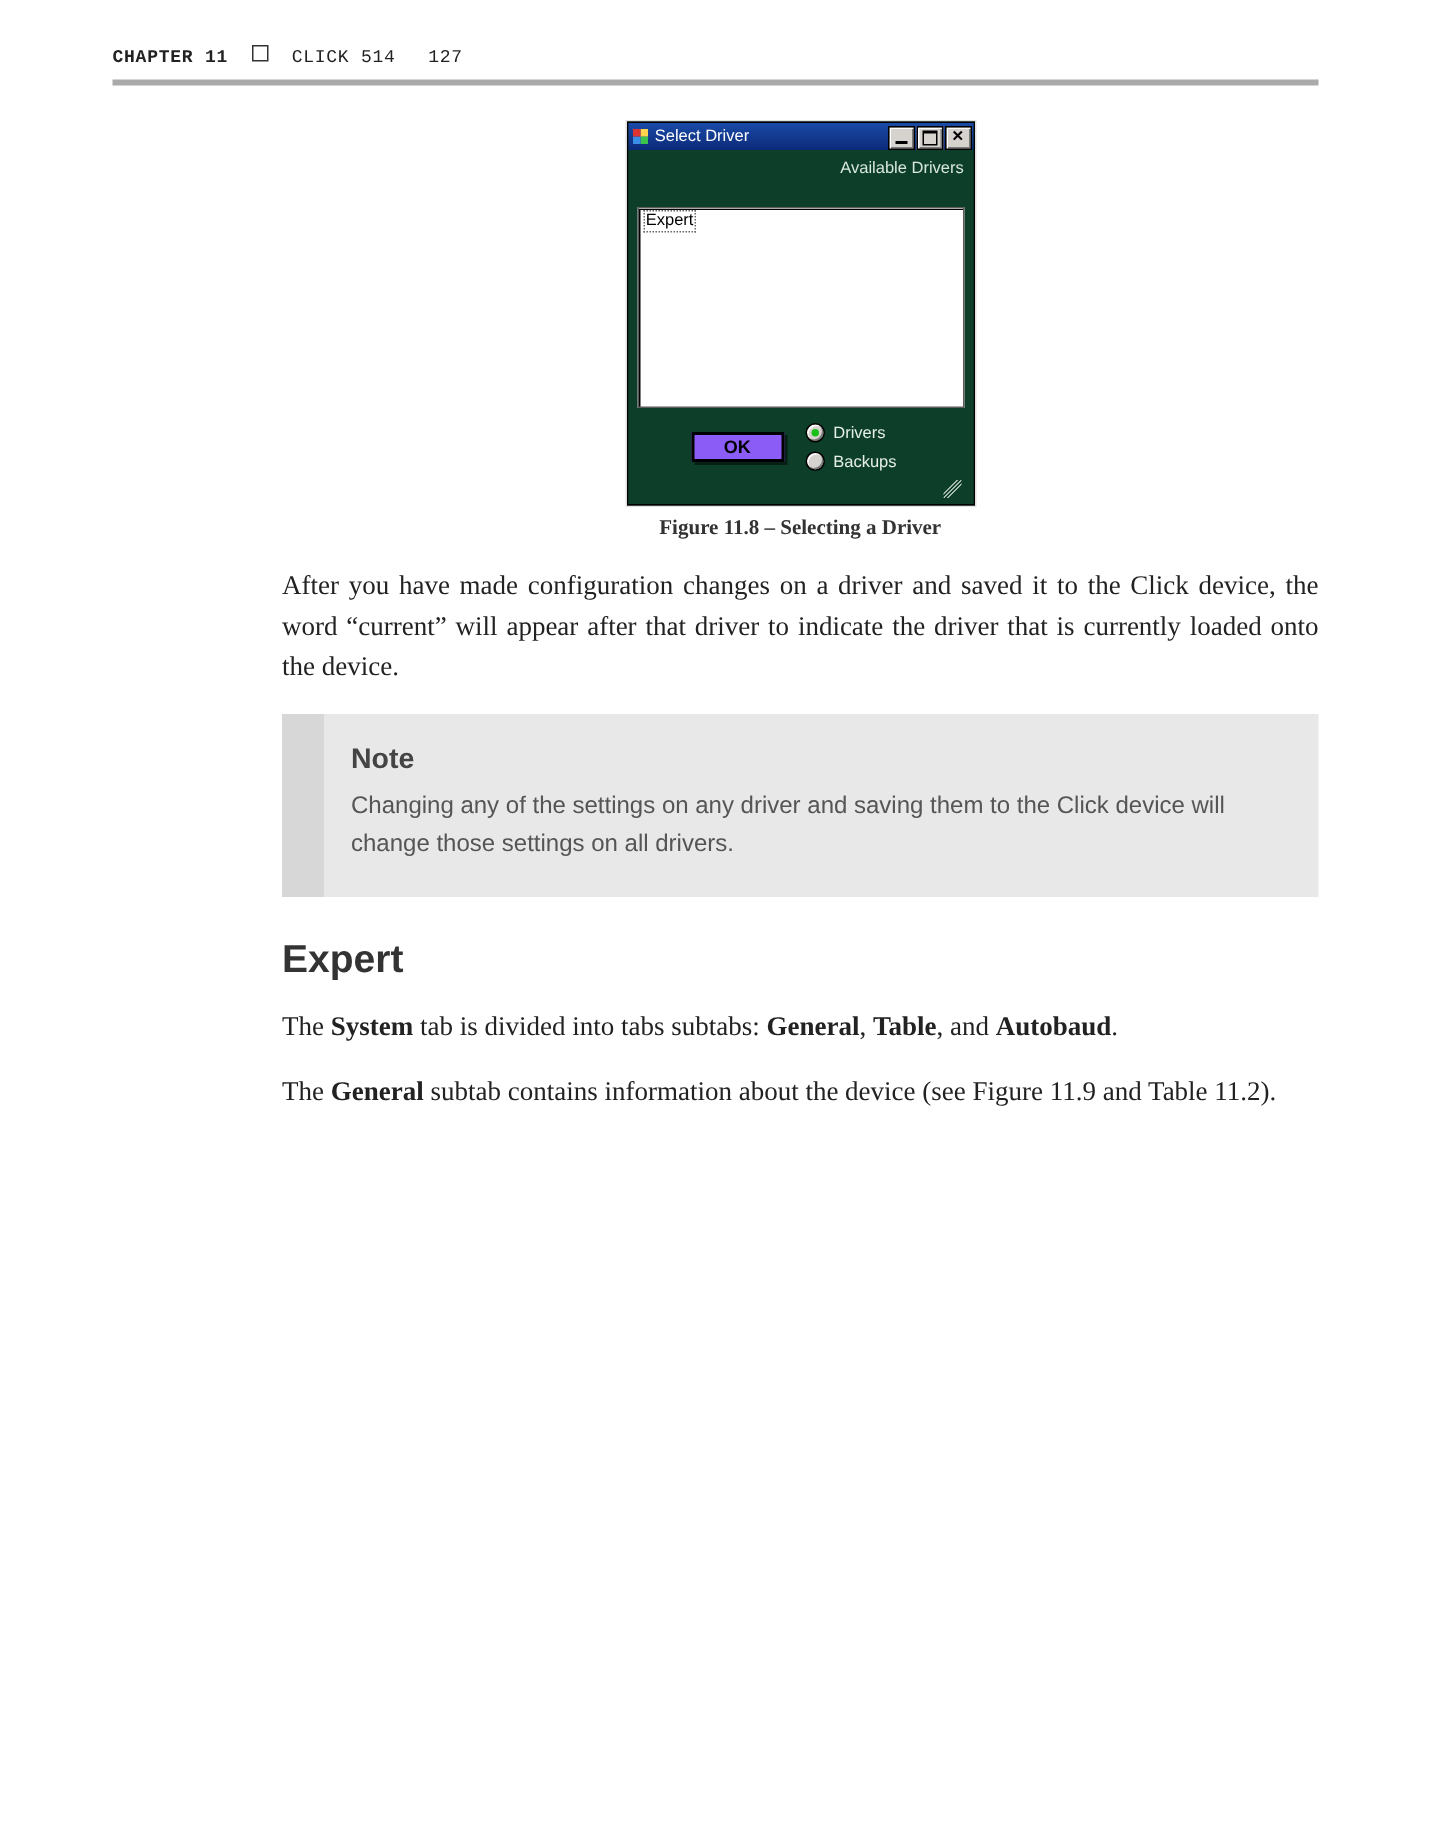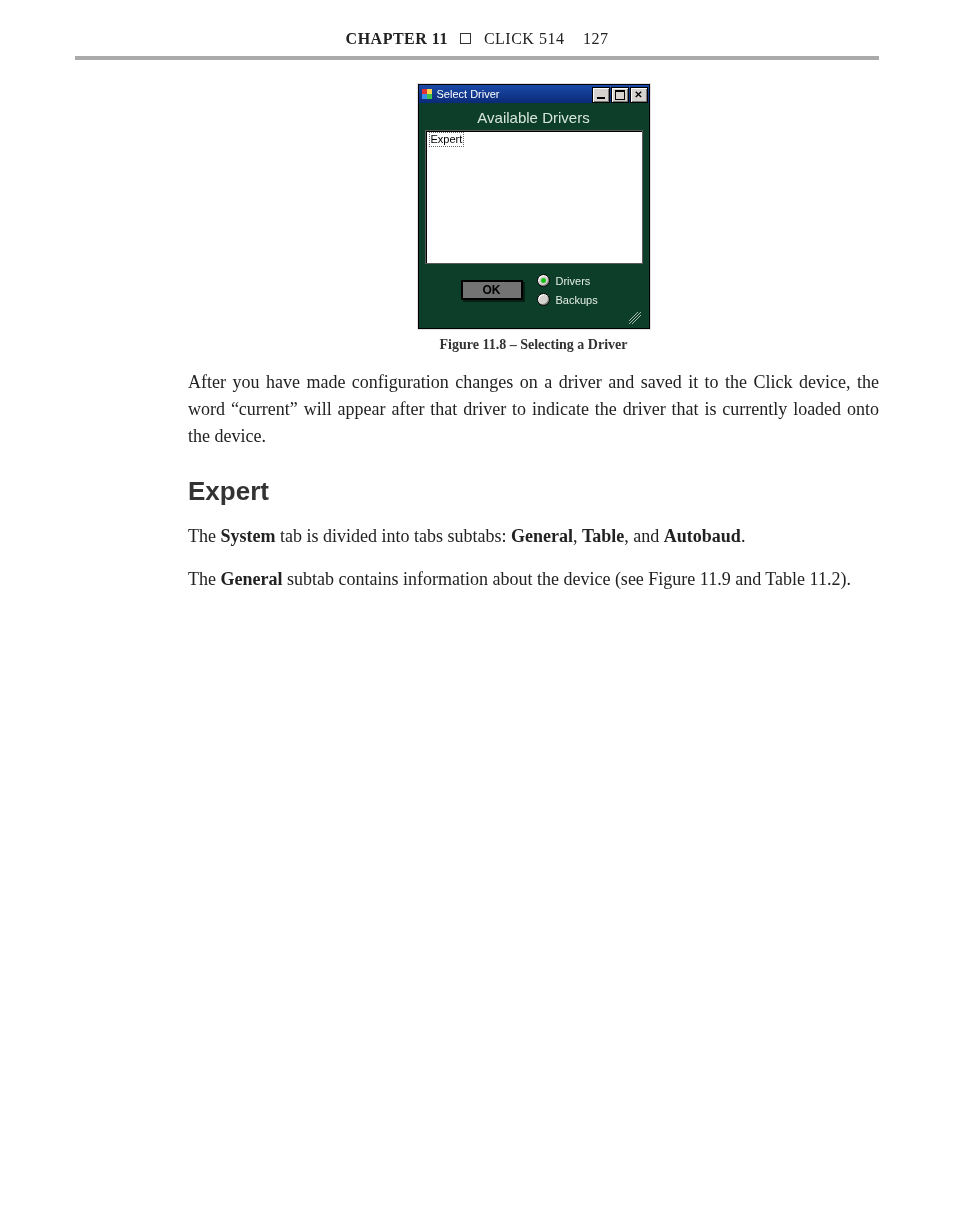--- a/index.html
+++ b/index.html
@@ -10,23 +10,23 @@
     color: #222;
   }
   .page {
     width: 954px;
     height: 1227px;
     box-sizing: border-box;
     padding: 40px 75px 0 75px;
     position: relative;
   }
   .running-head {
-    text-align: center;
-    font-family: Liberation Serif, serif;
-    font-size: 16px;
+    text-align: left;
+    font-family: Liberation Mono, monospace;
+    font-size: 12px;
     letter-spacing: 0.5px;
     margin-top: -10px;
   }
   .running-head .bold { font-weight: 800; }
   .running-head .sq {
     display: inline-block;
     width: 9px; height: 9px;
     border: 1px solid #333;
     margin: 0 8px;
     position: relative;
@@ -110,23 +110,23 @@
   .win-btn.min span { display:block; width:8px; height:2px; background:#000; margin-top:6px; }
   .win-btn.max span { display:block; width:8px; height:7px; border:1px solid #000; border-top-width:2px; }
   .win-btn.close span { font-family: Arial, sans-serif; }
 
   .dlg-body {
     background: #0d3e29;
     color: #d8e7de;
     padding: 6px 6px 4px 6px;
   }
   .avail-label {
-    text-align: center;
-    font-size: 15px;
-    margin-bottom: 4px;
+    text-align: right;
+    font-size: 11px;
+    margin-bottom: 20px;
   }
   .listbox {
     background: #fff;
     color: #000;
     height: 130px;
     border: 1px solid #5b5b5b;
     box-shadow: inset 1px 1px 0 #000;
     padding: 1px 3px;
     font-size: 11px;
   }
@@ -136,21 +136,21 @@
     display: inline-block;
     line-height: 13px;
   }
   .btn-row {
     display: flex;
     align-items: center;
     padding: 10px 4px 6px 4px;
     gap: 14px;
   }
   .ok-btn {
-    background: #737373;
+    background: #8b5cf6;
     border: 2px solid #000;
     box-shadow: 2px 2px 0 #062015;
     font-weight: 800;
     font-size: 12px;
     padding: 1px 20px;
     font-family: Tahoma, Arial, sans-serif;
   }
   .radios { display:flex; flex-direction:column; gap:6px; }
   .radio { display:flex; align-items:center; gap:6px; color:#e6efe9; font-size:11px; }
   .radio .dot {
@@ -266,20 +266,24 @@
           <div class="gripper">
               <span></span>
             </div>
         </div>
       </div>
       <div class="figure-caption">Figure 11.8 – Selecting a Driver</div>
     </div>
 
     <p class="para">After you have made configuration changes on a driver and saved it to the Click device, the word “current” will appear after that driver to indicate the driver that is currently loaded onto the device.</p>
 
+    <div class="note-box">
+      <div class="note-title">Note</div>
+      <div class="note-body">Changing any of the settings on any driver and saving them to the Click device will change those settings on all drivers.</div>
+    </div>
 
 
     <h2 class="expert">Expert</h2>
 
 
     <p class="para">
       <span>The </span><b>System</b><span> tab is divided into tabs subtabs: </span><b>General</b><span>, </span><b>Table</b><span>, and </span><b>Autobaud</b><span>.</span>
     </p>
 
     <p class="para">

